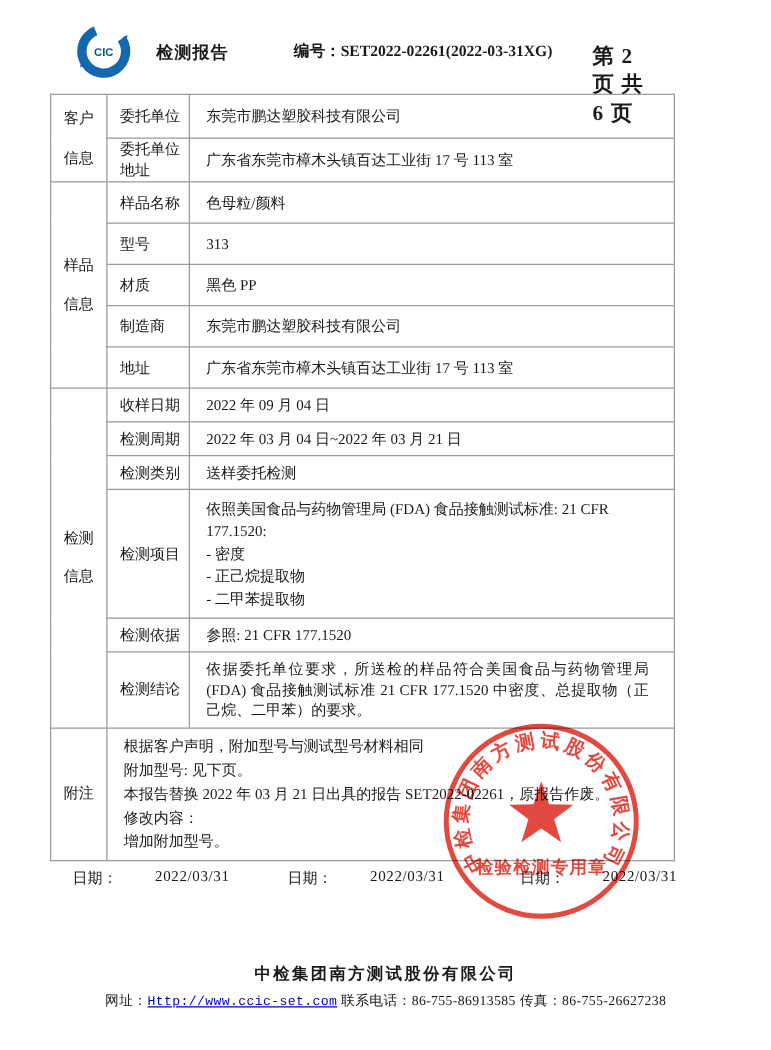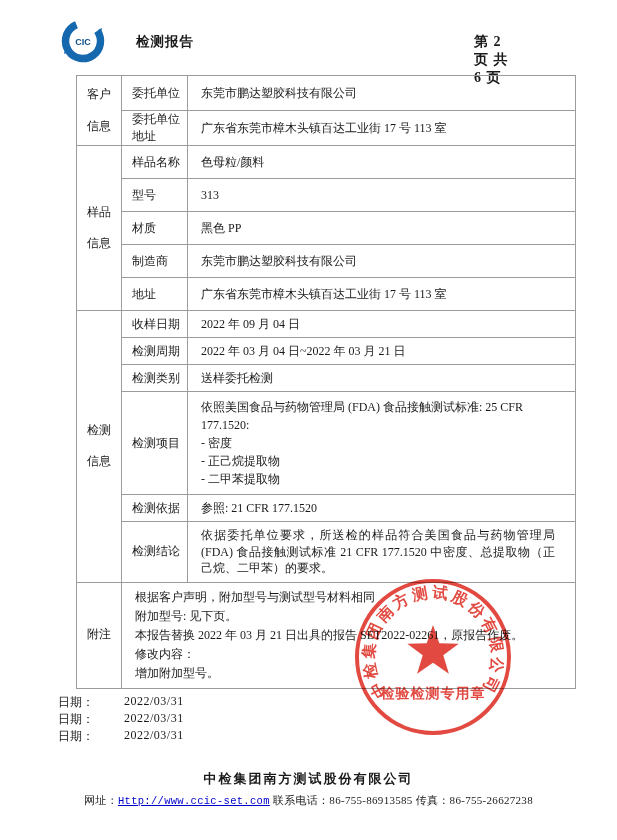--- a/index.html
+++ b/index.html
@@ -6,27 +6,27 @@
   html,body { background:#ffffff; }
   body {
     width:617px; height:840px; position:relative;
     font-family:"Liberation Serif","DejaVu Serif",serif;
     color:#1a1a1a; overflow:hidden;
   }
 
   
   .header { position:absolute; top:16px; left:0; width:517px; height:52px; }
   .logo { position:absolute; left:60px; top:2px; width:46px; height:46px; }
-  .hd-title { position:absolute; left:136px; top:17px; font-size:13.5px; font-weight:bold; letter-spacing:1px; }
+  .hd-title { position:absolute; left:125px; top:17px; font-size:13.5px; font-weight:bold; letter-spacing:1px; }
   .hd-no { position:absolute; left:235px; top:17px; font-size:12.5px; font-weight:bold; }
-  .hd-page { position:absolute; left:474px; top:17px; font-size:14px; font-weight:bold; letter-spacing:1px; }
+  .hd-page { position:absolute; left:474px; top:17px; font-size:17px; font-weight:bold; letter-spacing:1px; }
 
   
   table.report {
-    position:absolute; top:75px; left:76px; width:500px;
+    position:absolute; top:75px; left:40px; width:500px;
     border-collapse:collapse; table-layout:fixed;
     font-size:12px;
   }
   table.report td { border:1px solid #9b9b9b; vertical-align:middle; }
   td.sec {
     text-align:center; white-space:pre-line; line-height:2.6em; font-size:12px;
   }
   td.lbl { padding-left:10px; }
   td.val { padding-left:13px; padding-right:20px; }
   tr.r35 { height:35px; }
@@ -38,21 +38,21 @@
 
   
   .approval { position:absolute; top:678px; left:58px; width:505px; font-size:12px; }
   .sig-line { display:flex; height:44px; align-items:center; }
   .sig-cell { display:flex; align-items:center; }
   .sig-c1 { width:172px; }
   .sig-c2 { width:186px; }
   .sig-c3 { flex:1; }
   .sig-role { flex:0 0 auto; }
   .sig-svg { margin-left:22px; overflow:visible; }
-  .date-line { display:flex; margin-top:16px;flex-direction:column; }
+  .date-line { display:flex; margin-top:16px; }
   .date-cell { display:flex; }
   .date-c1 { width:172px; }
   .date-c2 { width:186px; }
   .date-c3 { flex:1; }
   .date-val { margin-left:30px; letter-spacing:0.5px; }
 
   
   .stamp { position:absolute; left:350px; top:574px; width:166px; height:166px;
            mix-blend-mode:multiply; opacity:0.92; pointer-events:none; }
 
@@ -66,20 +66,21 @@
 <body>
 
 <div class="header">
   <svg class="logo" viewBox="0 0 46 46">
     <circle cx="23" cy="23" r="17.5" fill="none" stroke="#1567ae" stroke-width="7.5" stroke-dasharray="86 24" transform="rotate(-35 23 23)"></circle>
     <path d="M38 12 l4 -2 -1 5 z" fill="#1567ae"></path>
     <path d="M8 34 l-4 2 1 -5 z" fill="#1567ae"></path>
     <text x="23" y="26.5" text-anchor="middle" font-size="9" font-weight="bold" fill="#0d4f8b" font-family="Liberation Sans, sans-serif">CIC</text>
   </svg>
   <span class="hd-title">检测报告</span>
+  <span class="hd-no"><span>编号：</span><span>SET2022-02261(2022-03-31XG)</span></span>
   <span class="hd-page">第 2 页 共 6 页</span>
 </div>
 
 <table class="report">
   <colgroup>
       <col style="width:45px">
       <col style="width:66px">
       <col>
     </colgroup>
 
@@ -127,21 +128,21 @@
   <tr class="r26">
     <td class="lbl">检测周期</td>
     <td class="val">2022 年 03 月 04 日~2022 年 03 月 21 日</td>
   </tr>
   <tr class="r26">
     <td class="lbl">检测类别</td>
     <td class="val">送样委托检测</td>
   </tr>
   <tr>
     <td class="lbl">检测项目</td>
-    <td class="val multi">依照美国食品与药物管理局 (FDA) 食品接触测试标准: 25 CFR
+    <td class="val multi">依照美国食品与药物管理局 (FDA) 食品接触测试标准: 21 CFR
 177.1520:
 - 密度
 - 正己烷提取物
 - 二甲苯提取物</td>
   </tr>
   <tr class="r26">
     <td class="lbl">检测依据</td>
     <td class="val">参照: 21 CFR 177.1520</td>
   </tr>
   <tr>

